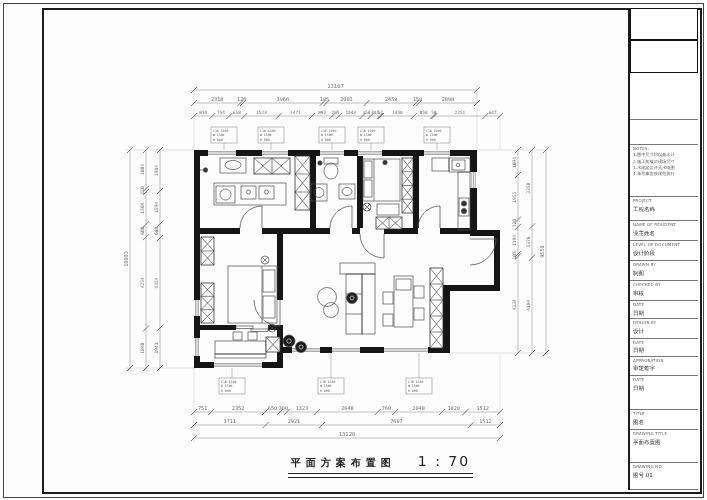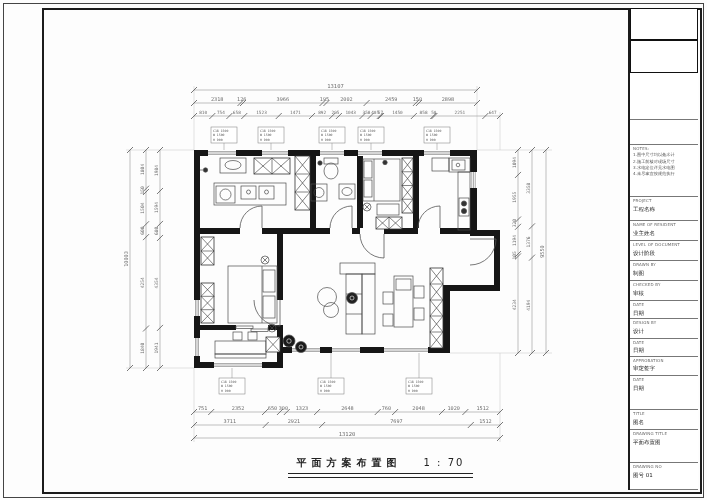--- a/index.html
+++ b/index.html
@@ -10,21 +10,21 @@
   .plan-svg{position:absolute;left:0;top:0;}
   .titleblock{position:absolute;left:628px;top:8px;width:70px;height:482px;border-left:2px solid #1c1c1c;
               display:flex;flex-direction:column;background:#fff;box-sizing:border-box;}
   .tb-cell{box-sizing:border-box;border-bottom:1px solid #777;padding:2px 3px;overflow:hidden;}
   .tb-cell.logo{border:1.5px solid #111;border-bottom-width:1px;}
   .tb-label{font-size:4px;color:#666;letter-spacing:.2px;text-transform:uppercase;line-height:1.2;}
   .tb-value{font-size:5.5px;color:#222;margin-top:2px;line-height:1.25;}
   .tb-notes{font-size:4.2px;color:#555;white-space:pre-line;line-height:1.5;}
   .drawing-title{position:absolute;left:288px;top:451px;width:185px;text-align:center;}
   .dt-text{font-size:10px;color:#222;letter-spacing:5px;font-weight:bold;}
-  .dt-scale{font-size:10px;color:#222;margin-left:22px;letter-spacing:2px;}
+  .dt-scale{font-size:14px;color:#222;margin-left:22px;letter-spacing:2px;}
   .dt-underline{margin-top:3px;height:3px;border-top:1.6px solid #222;border-bottom:1px solid #222;}
 </style>
 </head>
 <body>
 
 <div class="sheet">
   <div class="outer-border"></div>
   <div class="inner-frame"></div>
 
   <svg class="plan-svg" width="707" height="500" viewBox="0 0 707 500">

